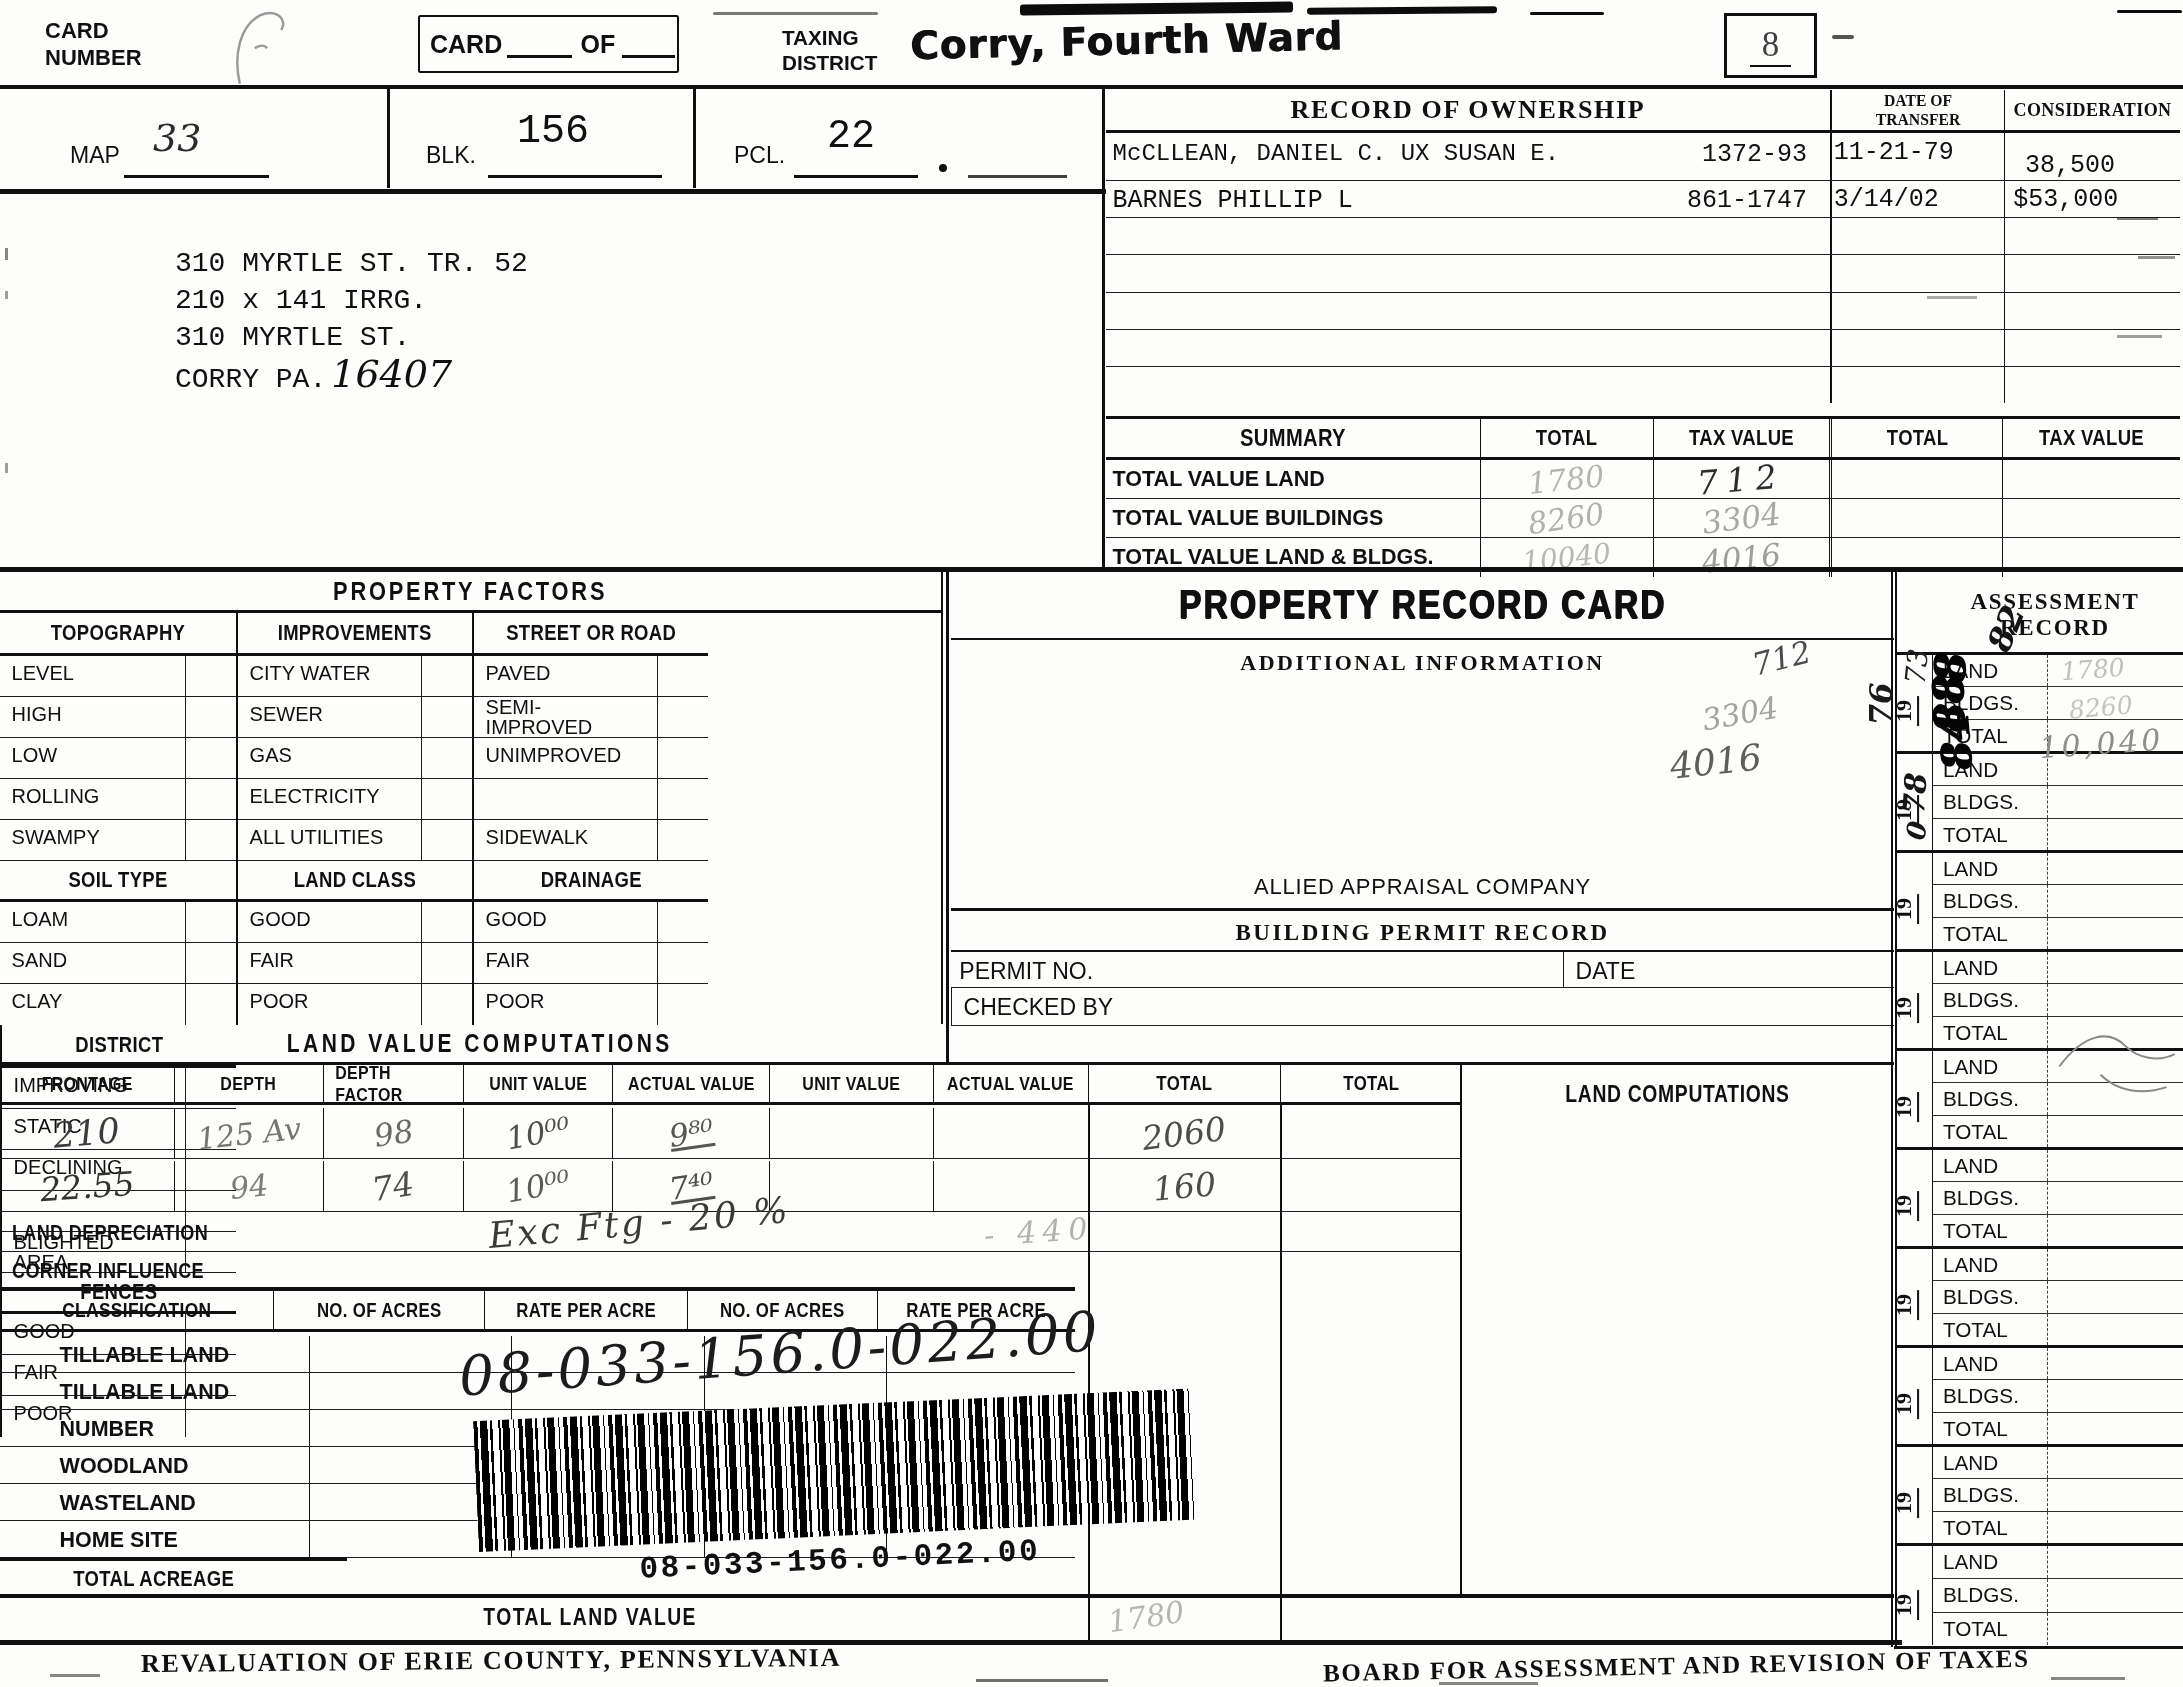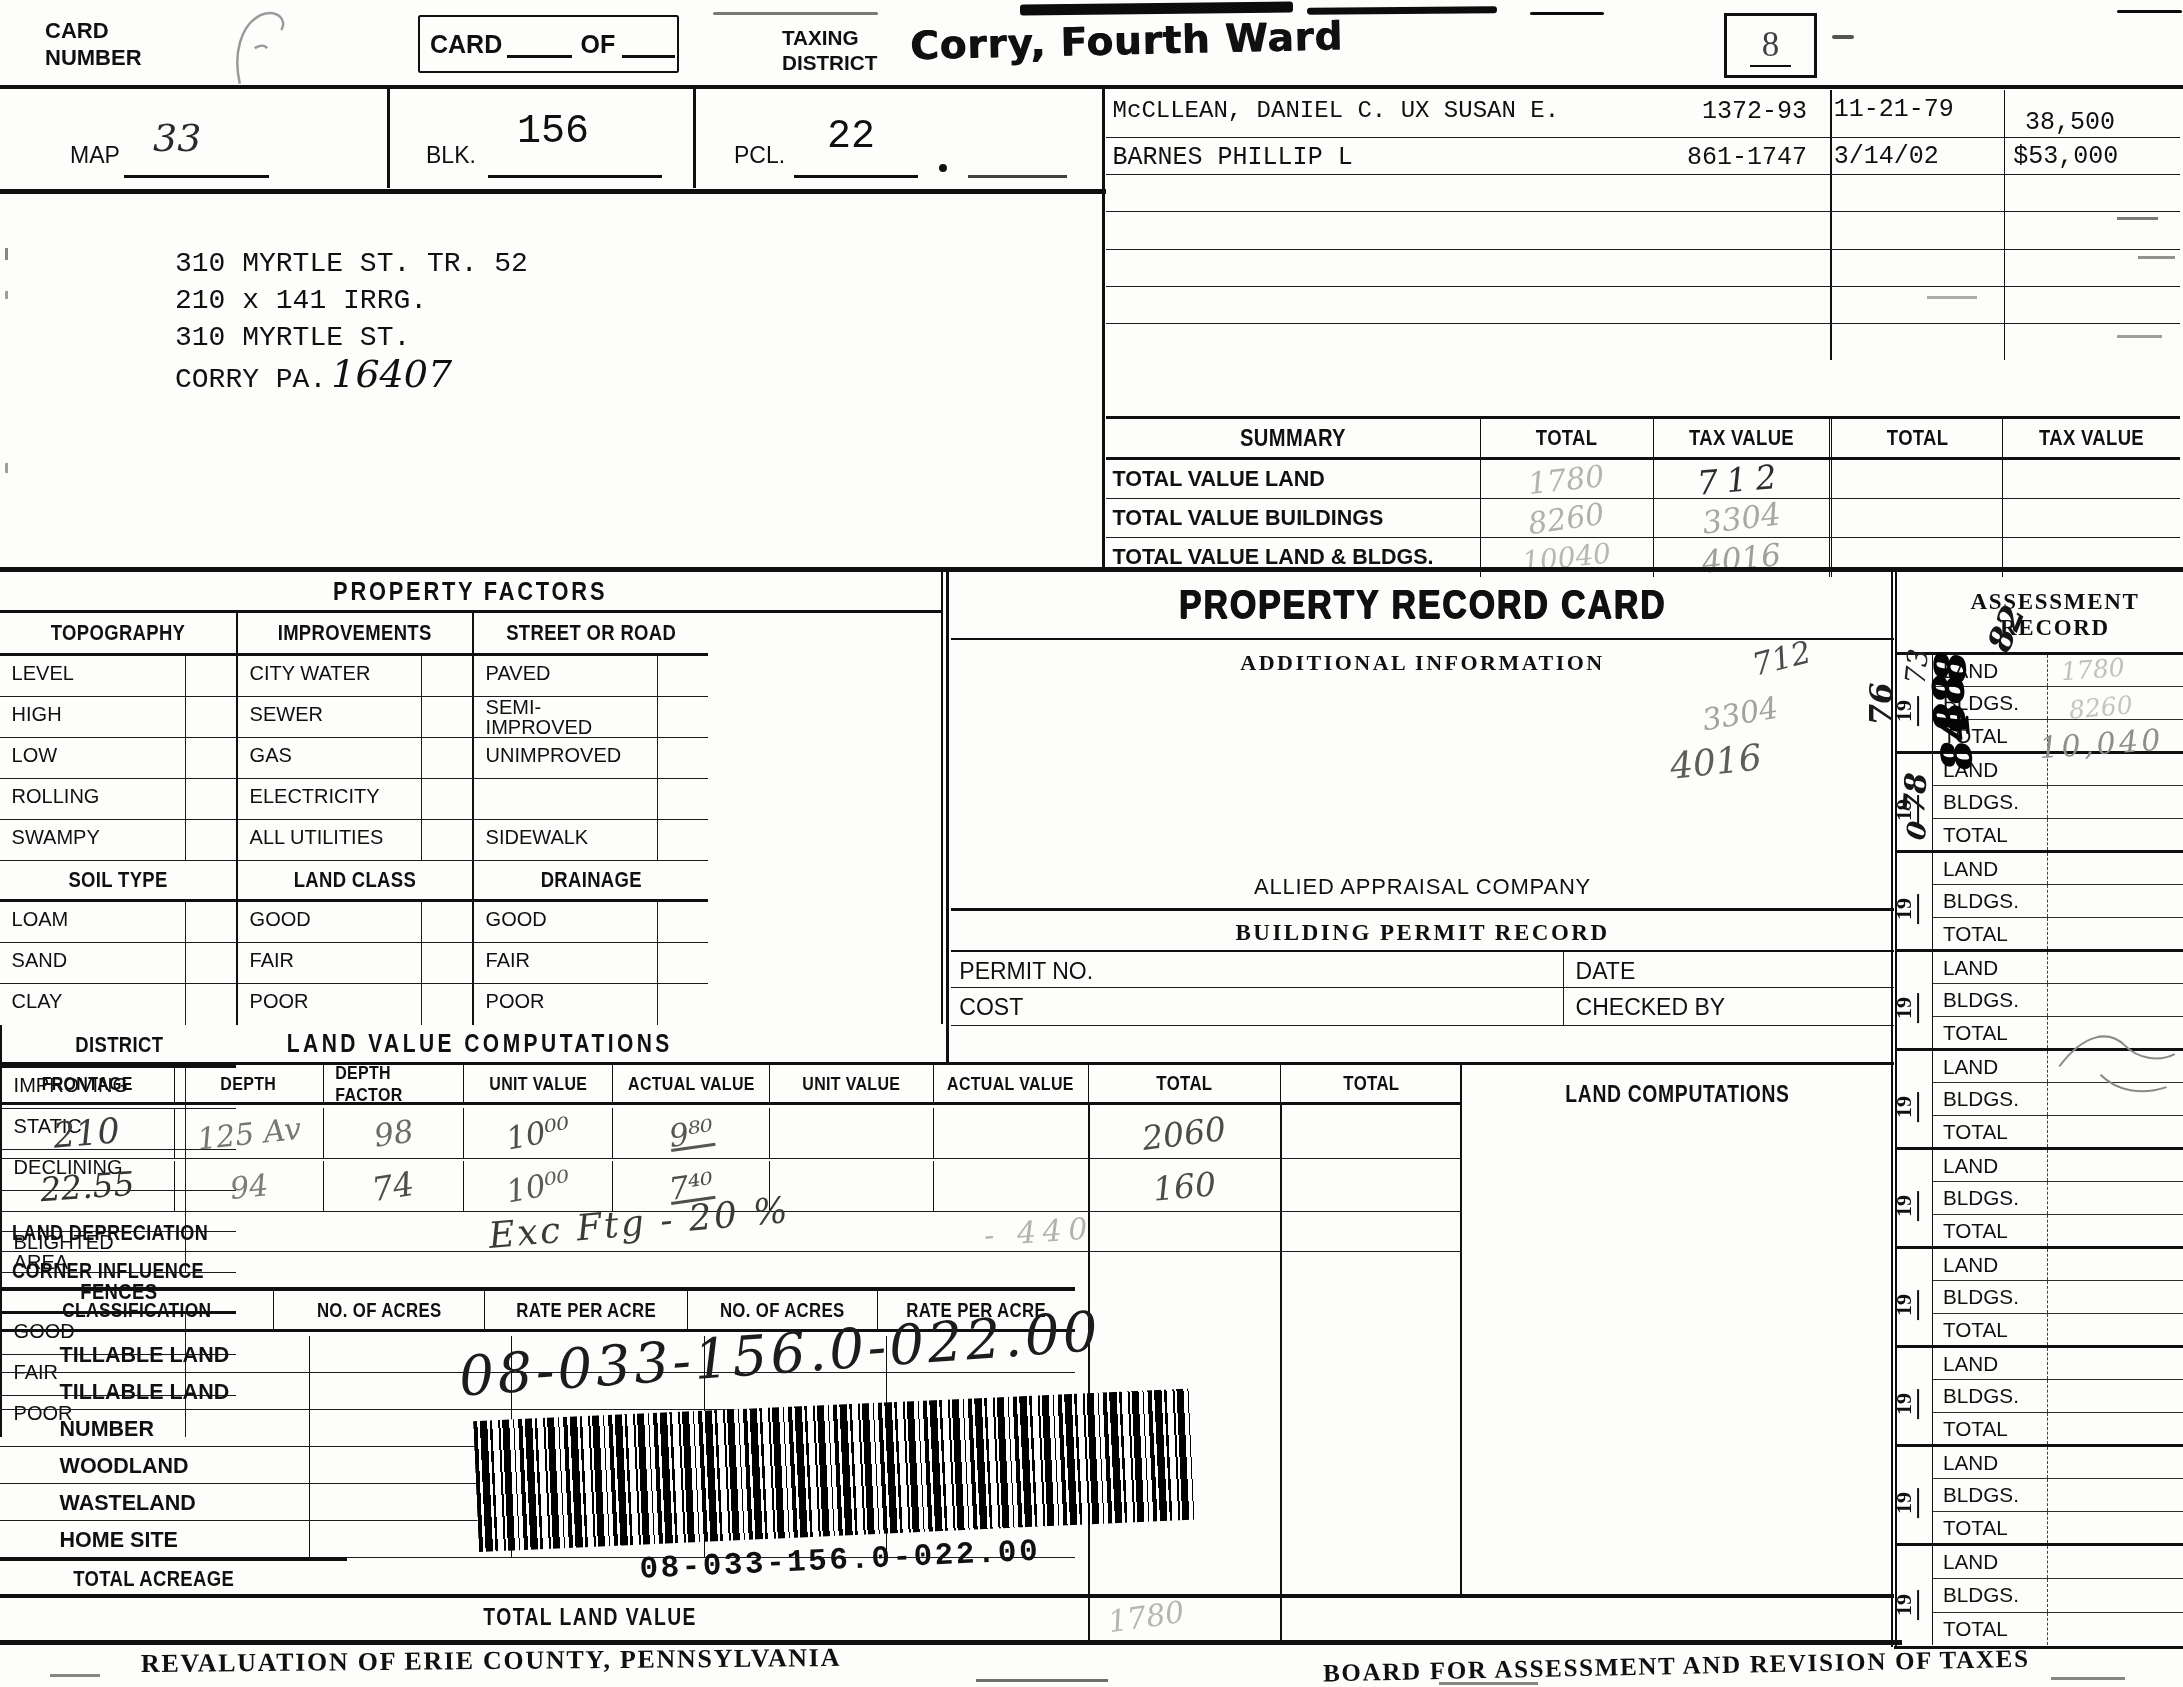--- a/index.html
+++ b/index.html
@@ -108,20 +108,32 @@
     <div>310 MYRTLE ST.</div>
     <div><span>CORRY PA.</span><span class="hw" style="font-size:38px;font-style:italic;margin-left:5px">16407</span></div>
   </div>
 
   <div class="ln" style="left:5px;top:248px;width:2.5px;height:11.6px;opacity:.5"></div>
   <div class="ln" style="left:5px;top:291px;width:2.5px;height:8.3px;opacity:.4"></div>
   <div class="ln" style="left:5px;top:463px;width:2.5px;height:10px;opacity:.4"></div>
 
   <div class="ln" style="left:1102px;top:85px;width:3.3px;height:487px"></div>
   <div class="abs" style="left:1106px;top:90px;width:1074px;height:313px">
+    <div style="display:flex;height:43px;border-bottom:3.3px solid #101010">
+      <div class="ocell-name ctr">
+          <span class="serif" style="font-size:26px;letter-spacing:1.7px">RECORD OF OWNERSHIP</span>
+        </div>
+      <div class="ocell-date ctr">
+          <span class="serif pre" style="font-size:15.7px;line-height:19px">DATE OF
+TRANSFER</span>
+        </div>
+      <div class="ocell-cons ctr">
+          <span class="serif" style="font-size:18px;letter-spacing:0.4px">CONSIDERATION</span>
+        </div>
+    </div>
     <div style="display:flex;flex-direction:column;height:270px">
       <div class="orow" style="flex:1">
         <div class="ocell-name">
             <span class="mono abs" style="left:6.6px;top:6.6px;font-size:24px">McCLLEAN, DANIEL C. UX SUSAN E.</span>
             <span class="mono abs" style="right:23px;top:6.6px;font-size:25px">1372-93</span>
           </div>
         <div class="ocell-date"><span class="mono" style="font-size:25px;padding-left:1.7px;display:inline-block;margin-top:5px">11-21-79</span></div>
         <div class="ocell-cons"><span class="mono" style="font-size:25px;padding-left:20px;display:inline-block;margin-top:18px">38,500</span></div>
       </div>
       <div class="orow" style="flex:1">
@@ -408,21 +420,20 @@
 
   <div class="abs" style="left:951px;top:915px;width:943px;height:147px">
     <div class="ctr" style="height:35px">
         <span class="serif" style="font-size:23px;letter-spacing:2.5px">BUILDING PERMIT RECORD</span>
       </div>
     <div style="display:flex;height:38px;border-top:2.5px solid #101010;border-bottom:1.7px solid #1c1c1c">
       <div style="width:612px"><span class="sans" style="font-size:23px;padding-left:8.3px;display:inline-block;margin-top:5.8px">PERMIT NO.</span></div>
       <div style="flex:1;border-left:1.7px solid #1c1c1c"><span class="sans" style="font-size:23px;padding-left:11.6px;display:inline-block;margin-top:5.8px">DATE</span></div>
     </div>
     <div style="display:flex;height:38px;border-bottom:1.7px solid #1c1c1c">
-      <div style="width:612px"><span class="sans" style="font-size:23px;padding-left:8.3px;display:inline-block;margin-top:5.8px">COST</span></div>
       <div style="flex:1;border-left:1.7px solid #1c1c1c"><span class="sans" style="font-size:23px;padding-left:11.6px;display:inline-block;margin-top:5.8px">CHECKED BY</span></div>
     </div>
   </div>
   <div class="ln" style="left:0;top:1062px;width:1894px;height:3.3px"></div>
   <div class="ln" style="left:946px;top:572px;width:2.5px;height:491px"></div>
 
   <div class="abs" style="left:1460px;top:1065px;width:433px;height:529px;border-left:2.5px solid #101010">
     <div class="ctr" style="height:58px">
         <span class="cond" style="font-size:23px;letter-spacing:0.8px">LAND COMPUTATIONS</span>
       </div>

